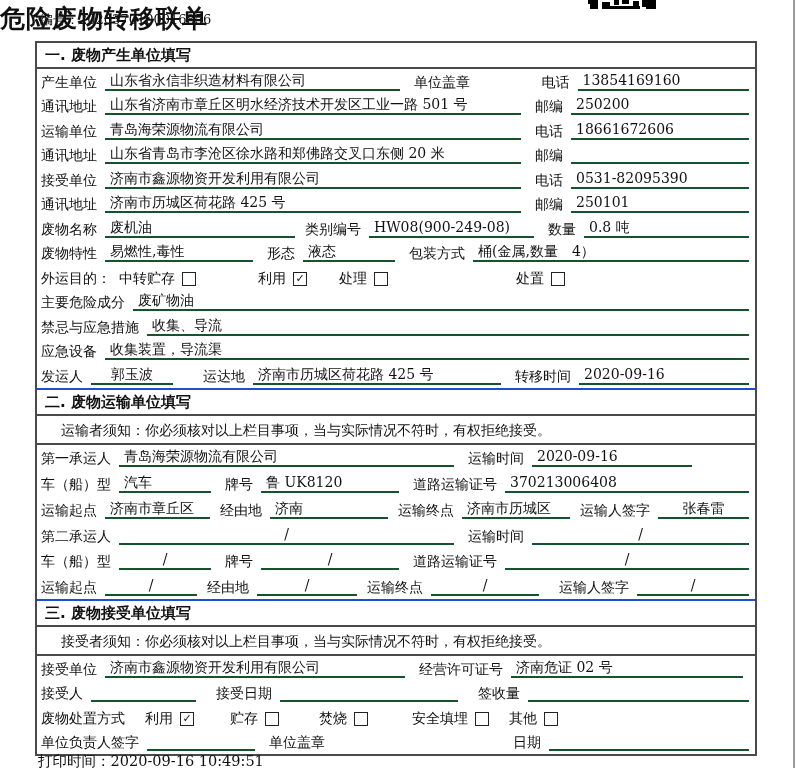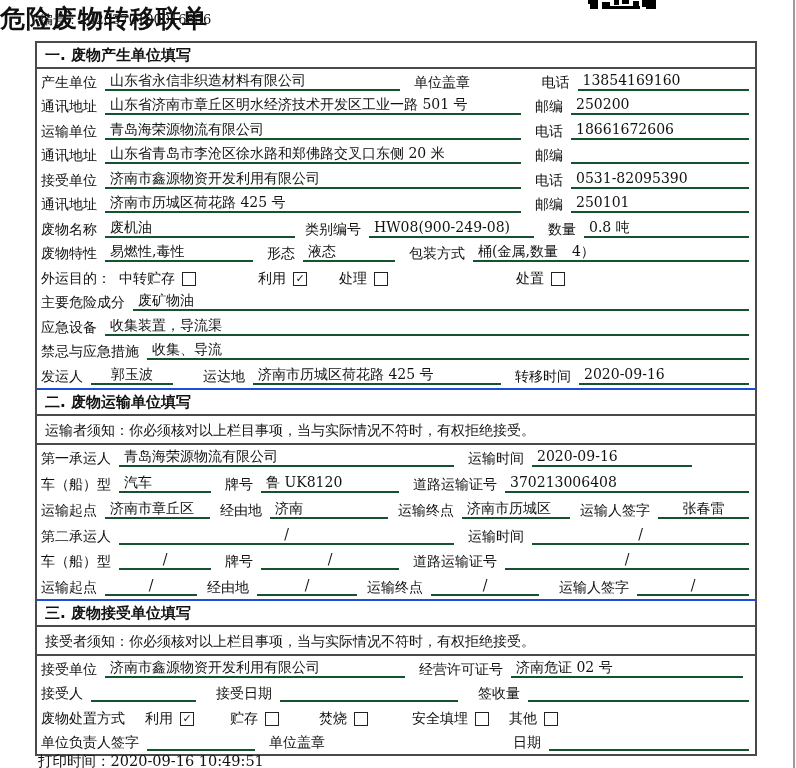--- a/index.html
+++ b/index.html
@@ -11,21 +11,21 @@
   .qr{position:absolute;left:588px;top:0;}
   .doc-no{position:absolute;left:40px;top:11px;font-size:13px;white-space:nowrap;}
   .doc-title{position:absolute;left:0;top:2px;width:100%;text-align:left;
     font-family:"DejaVu Sans","Liberation Sans",sans-serif;font-weight:bold;font-size:25px;letter-spacing:1px;}
   .form{position:absolute;left:35px;top:41px;width:722px;box-sizing:border-box;
     border:2px solid #4a4a4a;background:#fff;}
   .sec-title{font-family:"DejaVu Sans","Liberation Sans",sans-serif;font-weight:bold;
     font-size:15px;line-height:19px;padding:3px 8px 2px;border-bottom:2px solid #4a4a4a;}
   .sec + .sec .sec-title{border-top:2px solid #1d4ed8;}
   .notice{font-family:"DejaVu Sans","Liberation Sans",sans-serif;font-size:14px;line-height:18px;
-    padding:5px 8px 4px;border-bottom:2px solid #4a4a4a;white-space:nowrap;}
+    padding:5px 24px 4px;border-bottom:2px solid #4a4a4a;white-space:nowrap;}
   .row{display:flex;align-items:flex-end;box-sizing:border-box;
     padding:0 6px 3px 4px;white-space:nowrap;}
   .sec1 .row{height:24.5px;}
   .sec2 .row{height:25.8px;}
   .sec3 .row{height:24.5px;}
   .lbl{line-height:17px;margin-right:8px;flex:none;}
   .u{line-height:17px;min-height:17px;border-bottom:2px solid #14532d;padding:0 5px;
      flex:none;overflow:hidden;box-sizing:border-box;}
   .fill{flex:1 1 auto;}
   .ctr{text-align:center;}
@@ -143,27 +143,27 @@
         <span class="cb"></span>
       </span>
     </div>
 
     <div class="row">
       <span class="lbl">主要危险成分</span>
       <span class="u fill">废矿物油</span>
     </div>
 
     <div class="row">
+      <span class="lbl">禁忌与应急措施</span>
+      <span class="u fill">收集、导流</span>
+    </div>
+
+    <div class="row">
       <span class="lbl">应急设备</span>
       <span class="u fill">收集装置，导流渠</span>
-    </div>
-
-    <div class="row">
-      <span class="lbl">禁忌与应急措施</span>
-      <span class="u fill">收集、导流</span>
     </div>
 
     <div class="row">
       <span class="lbl">发运人</span>
       <span class="u ctr" style="width:82px">郭玉波</span>
       <span class="lbl ml30">运达地</span>
       <span class="u" style="width:248px">济南市历城区荷花路 425 号</span>
       <span class="lbl ml14">转移时间</span>
       <span class="u fill">2020-09-16</span>
     </div>

